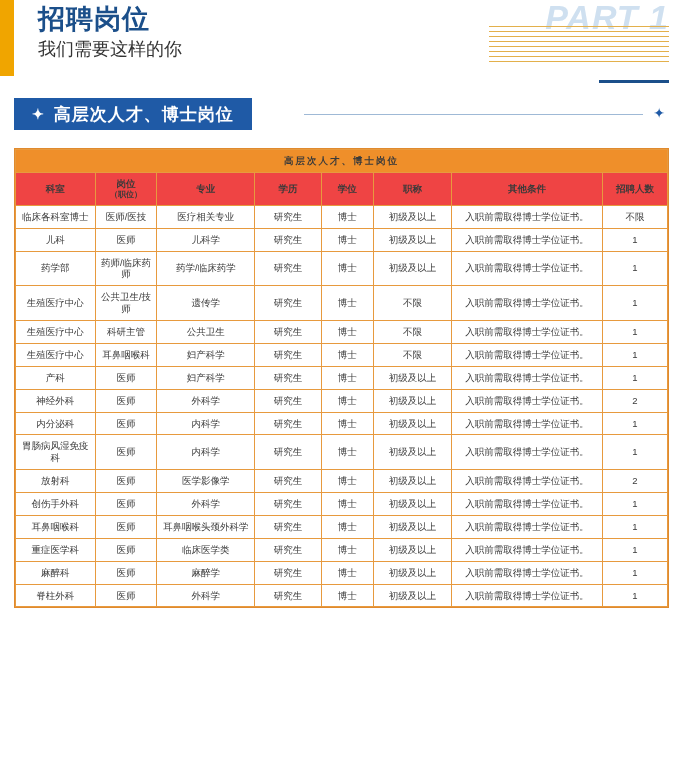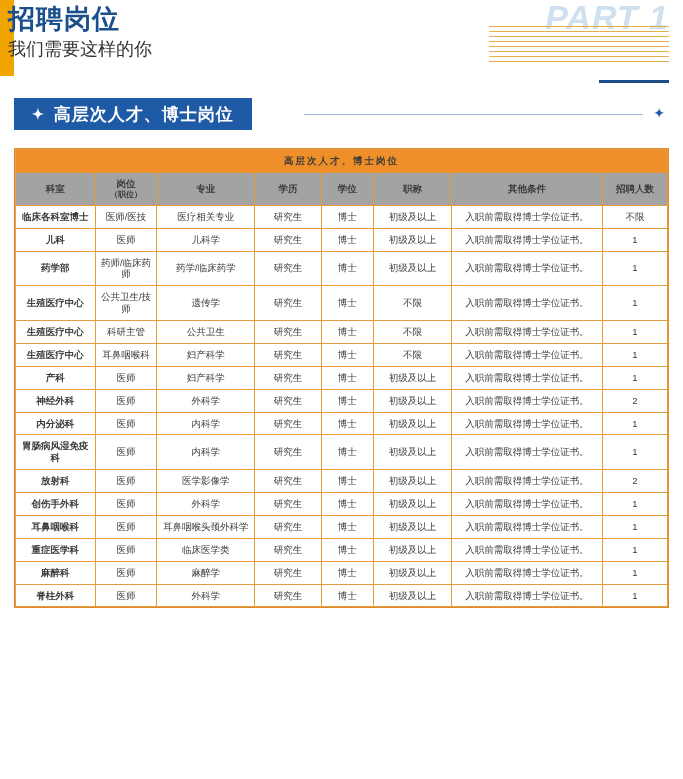--- a/index.html
+++ b/index.html
@@ -24,21 +24,21 @@
   .header-accent {
     position: absolute;
     left: 0;
     top: 0;
     width: 14px;
     height: 76px;
     background: #f0a500;
   }
   .header-text {
     position: absolute;
-    left: 8px;
+    left: 38px;
     top: 2px;
   }
   .header-title {
     font-size: 27px;
     font-weight: bold;
     color: #1b4f8a;
     letter-spacing: 1px;
     line-height: 34px;
   }
   .header-sub {
@@ -140,35 +140,35 @@
   .tbl-title td {
     background: #ef8f2a;
     color: #ffffff;
     font-size: 14px;
     font-weight: bold;
     letter-spacing: 2px;
     padding: 7px 0;
     border-color: #ef8f2a;
   }
   .tbl-head td {
-    background: #a3a3a3;
+    background: #ef4444;
     color: #a4421a;
     font-weight: bold;
     font-size: 10.5px;
     padding: 7px 2px;
   }
   .tbl-head td .sub {
     display: block;
     font-size: 8px;
     font-weight: bold;
   }
   td.dept {
     background: #f7b96a;
     color: #a4421a;
-    font-weight: bold;
+    font-weight: normal;
     font-size: 10px;
   }
   tr.row td {
     background: #ffffff;
   }
   .c-dept  { width: 12.2%; }
   .c-post  { width: 9.5%;  }
   .c-major { width: 15.0%; }
   .c-edu   { width: 10.2%; }
   .c-deg   { width: 8.0%;  }

